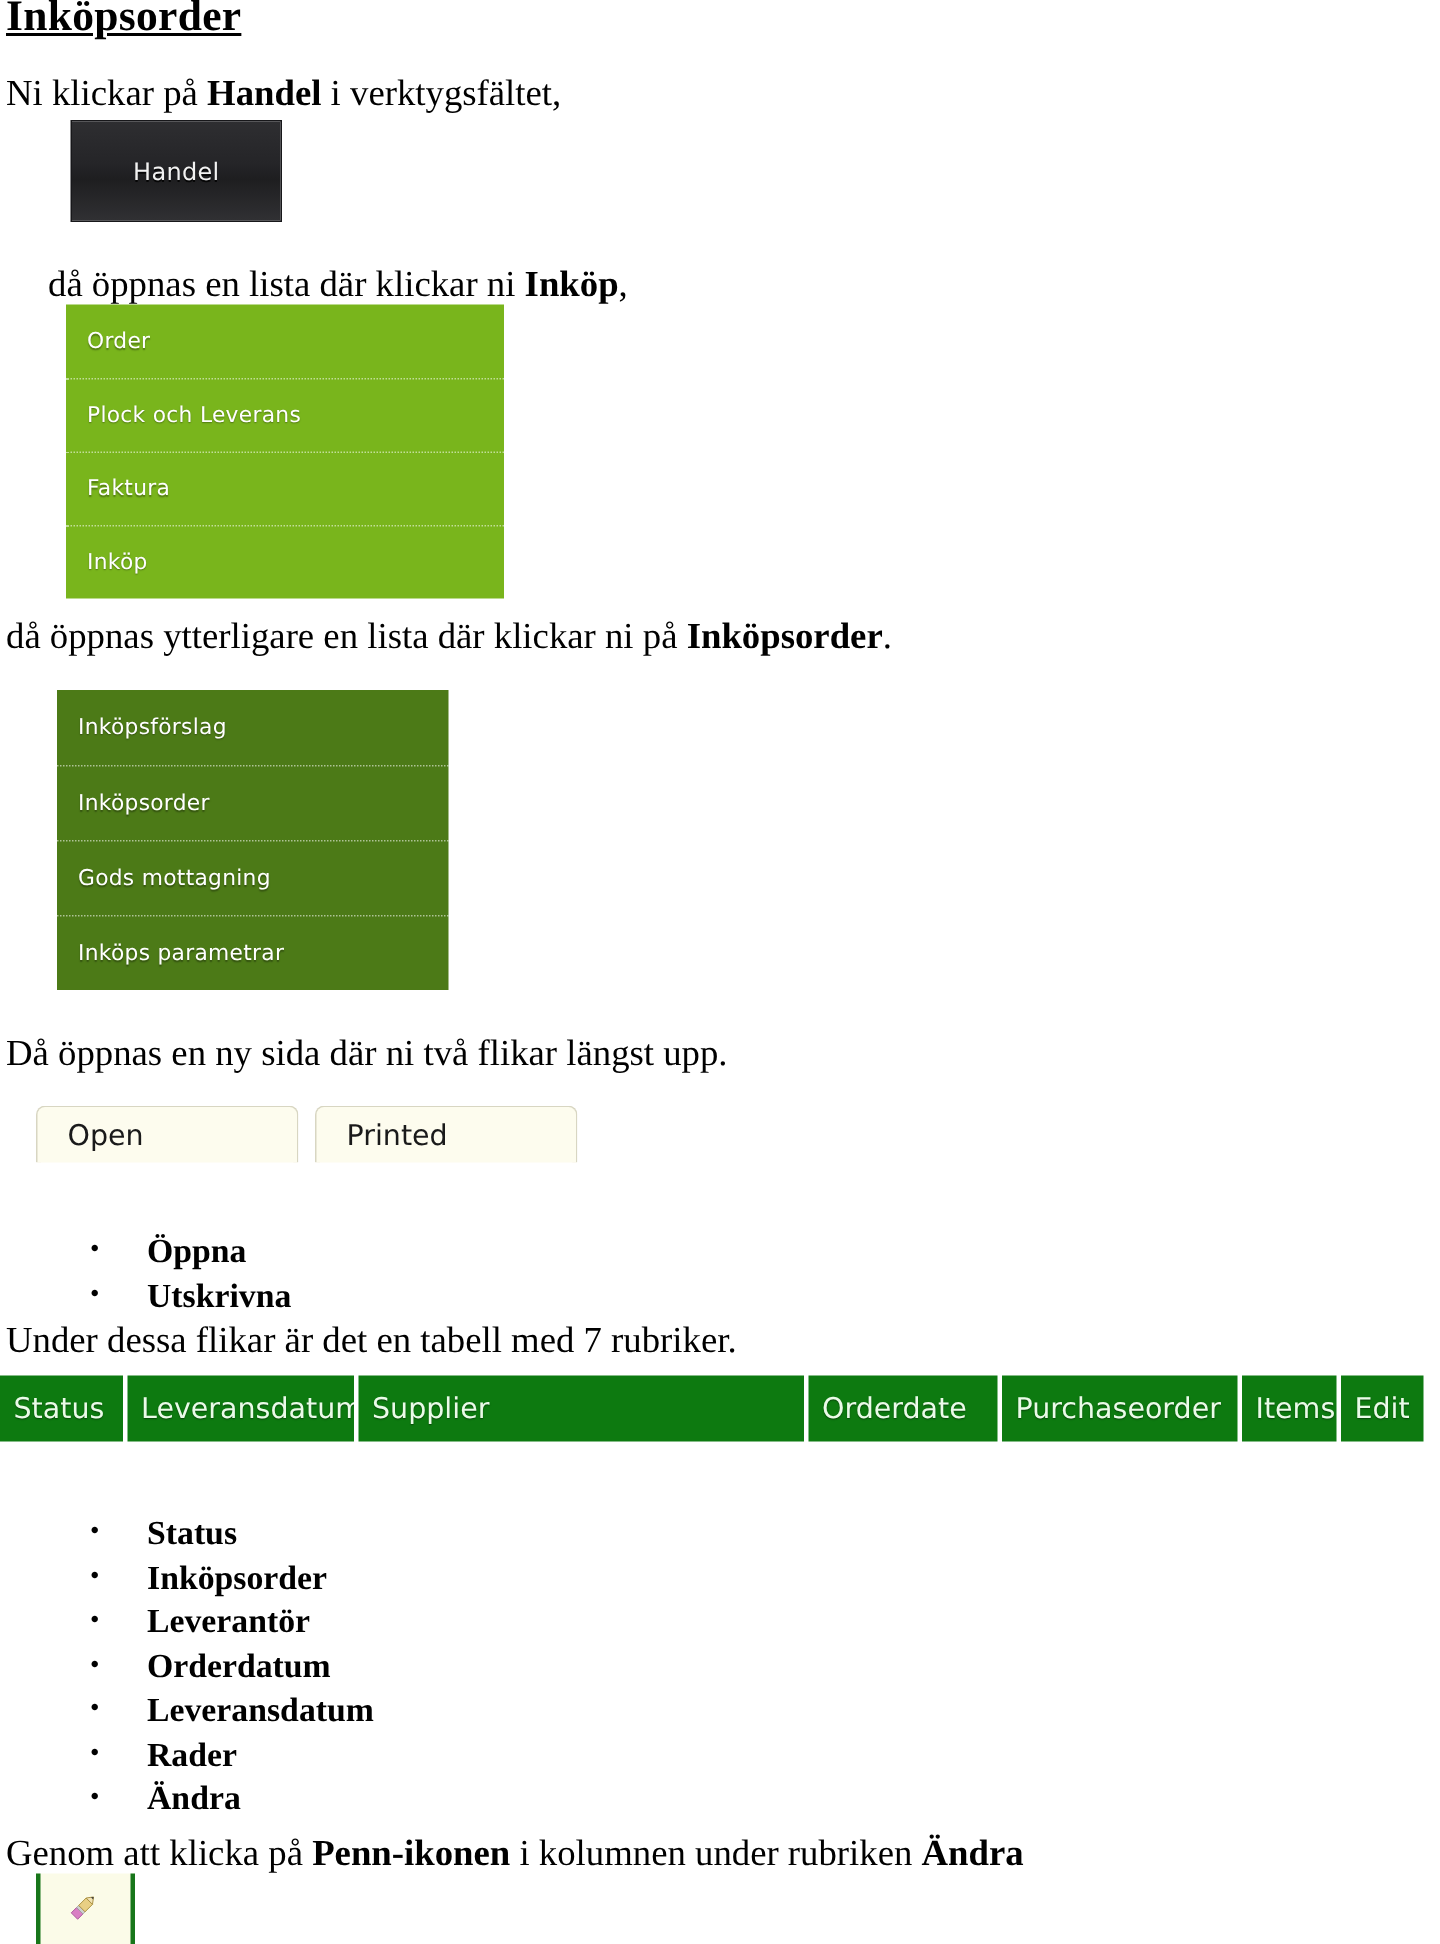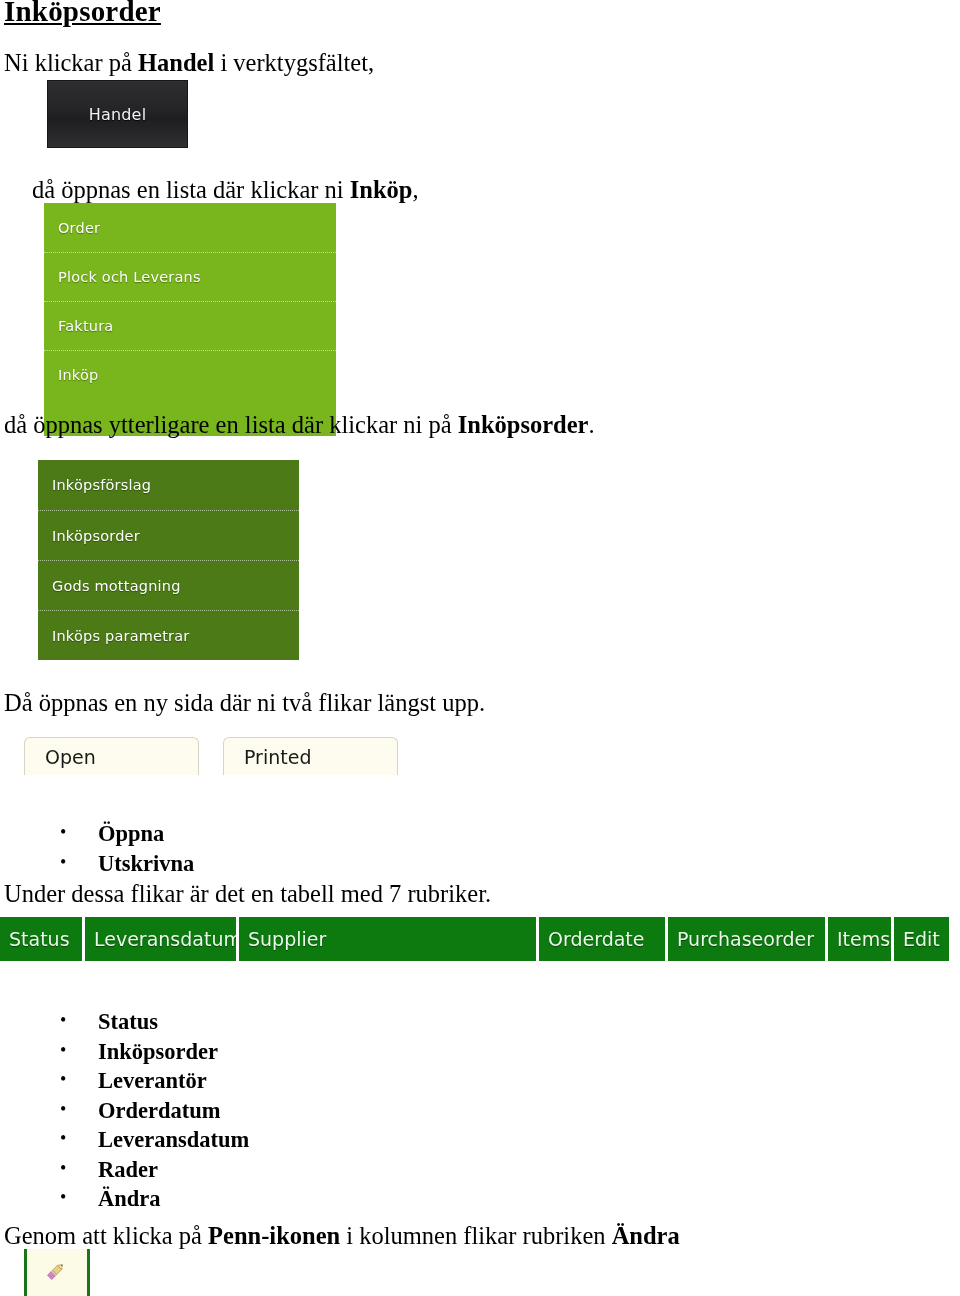--- a/index.html
+++ b/index.html
@@ -87,21 +87,21 @@
     text-shadow: 0 1px 1px rgba(0,0,0,.35);
     padding-left: 14px;
     letter-spacing: .2px;
   }
 
   
   .menu-1 {
     left: 44px;
     top: 203px;
     width: 292px;
-    height: 233px;
+    height: 196px;
     background: #79b51c;
   }
   .menu-1 .menu-item { height: 49px; }
   .menu-1 .menu-item + .menu-item {
     border-top: 1px dotted rgba(255,255,255,.55);
   }
 
   
   .menu-2 {
     left: 38px;
@@ -114,21 +114,21 @@
   .menu-2 .menu-item + .menu-item {
     border-top: 1px dotted rgba(255,255,255,.55);
   }
 
   
   .tabs {
     position: absolute;
     left: 24px;
     top: 737px;
     display: flex;
-    gap: 24px;
+    gap: 11px;
   }
   .tab {
     width: 175px;
     height: 38px;
     background: #fdfcee;
     border: 1px solid #d8d6c2;
     border-bottom: none;
     border-radius: 6px 6px 0 0;
     box-sizing: border-box;
     display: flex;
@@ -308,21 +308,21 @@
     <li>Status</li>
     <li>Inköpsorder</li>
     <li>Leverantör</li>
     <li>Orderdatum</li>
     <li>Leveransdatum</li>
     <li>Rader</li>
     <li>Ändra</li>
   </ul>
 
   <div class="para p-penn">
-    <span>Genom att klicka på </span><b>Penn-ikonen</b><span> i kolumnen flikar rubriken </span><b>Ändra</b>
+    <span>Genom att klicka på </span><b>Penn-ikonen</b><span> i kolumnen under rubriken </span><b>Ändra</b>
   </div>
 
   <div class="pen-cell">
     <span>
       <svg width="26" height="26" viewBox="0 0 26 26" xmlns="http://www.w3.org/2000/svg">
         <g transform="rotate(-45 13 13)">
           <rect x="4" y="10" width="5" height="6" fill="#d97fc4" stroke="#a8569a" stroke-width="0.6"></rect>
           <rect x="9" y="10" width="2" height="6" fill="#cfcfcf" stroke="#9a9a9a" stroke-width="0.5"></rect>
           <rect x="11" y="10" width="7" height="6" fill="#e8cf84" stroke="#a88f3f" stroke-width="0.6"></rect>
           <polygon points="18,10 22,13 18,16" fill="#f1e2b4" stroke="#a88f3f" stroke-width="0.6"></polygon>

